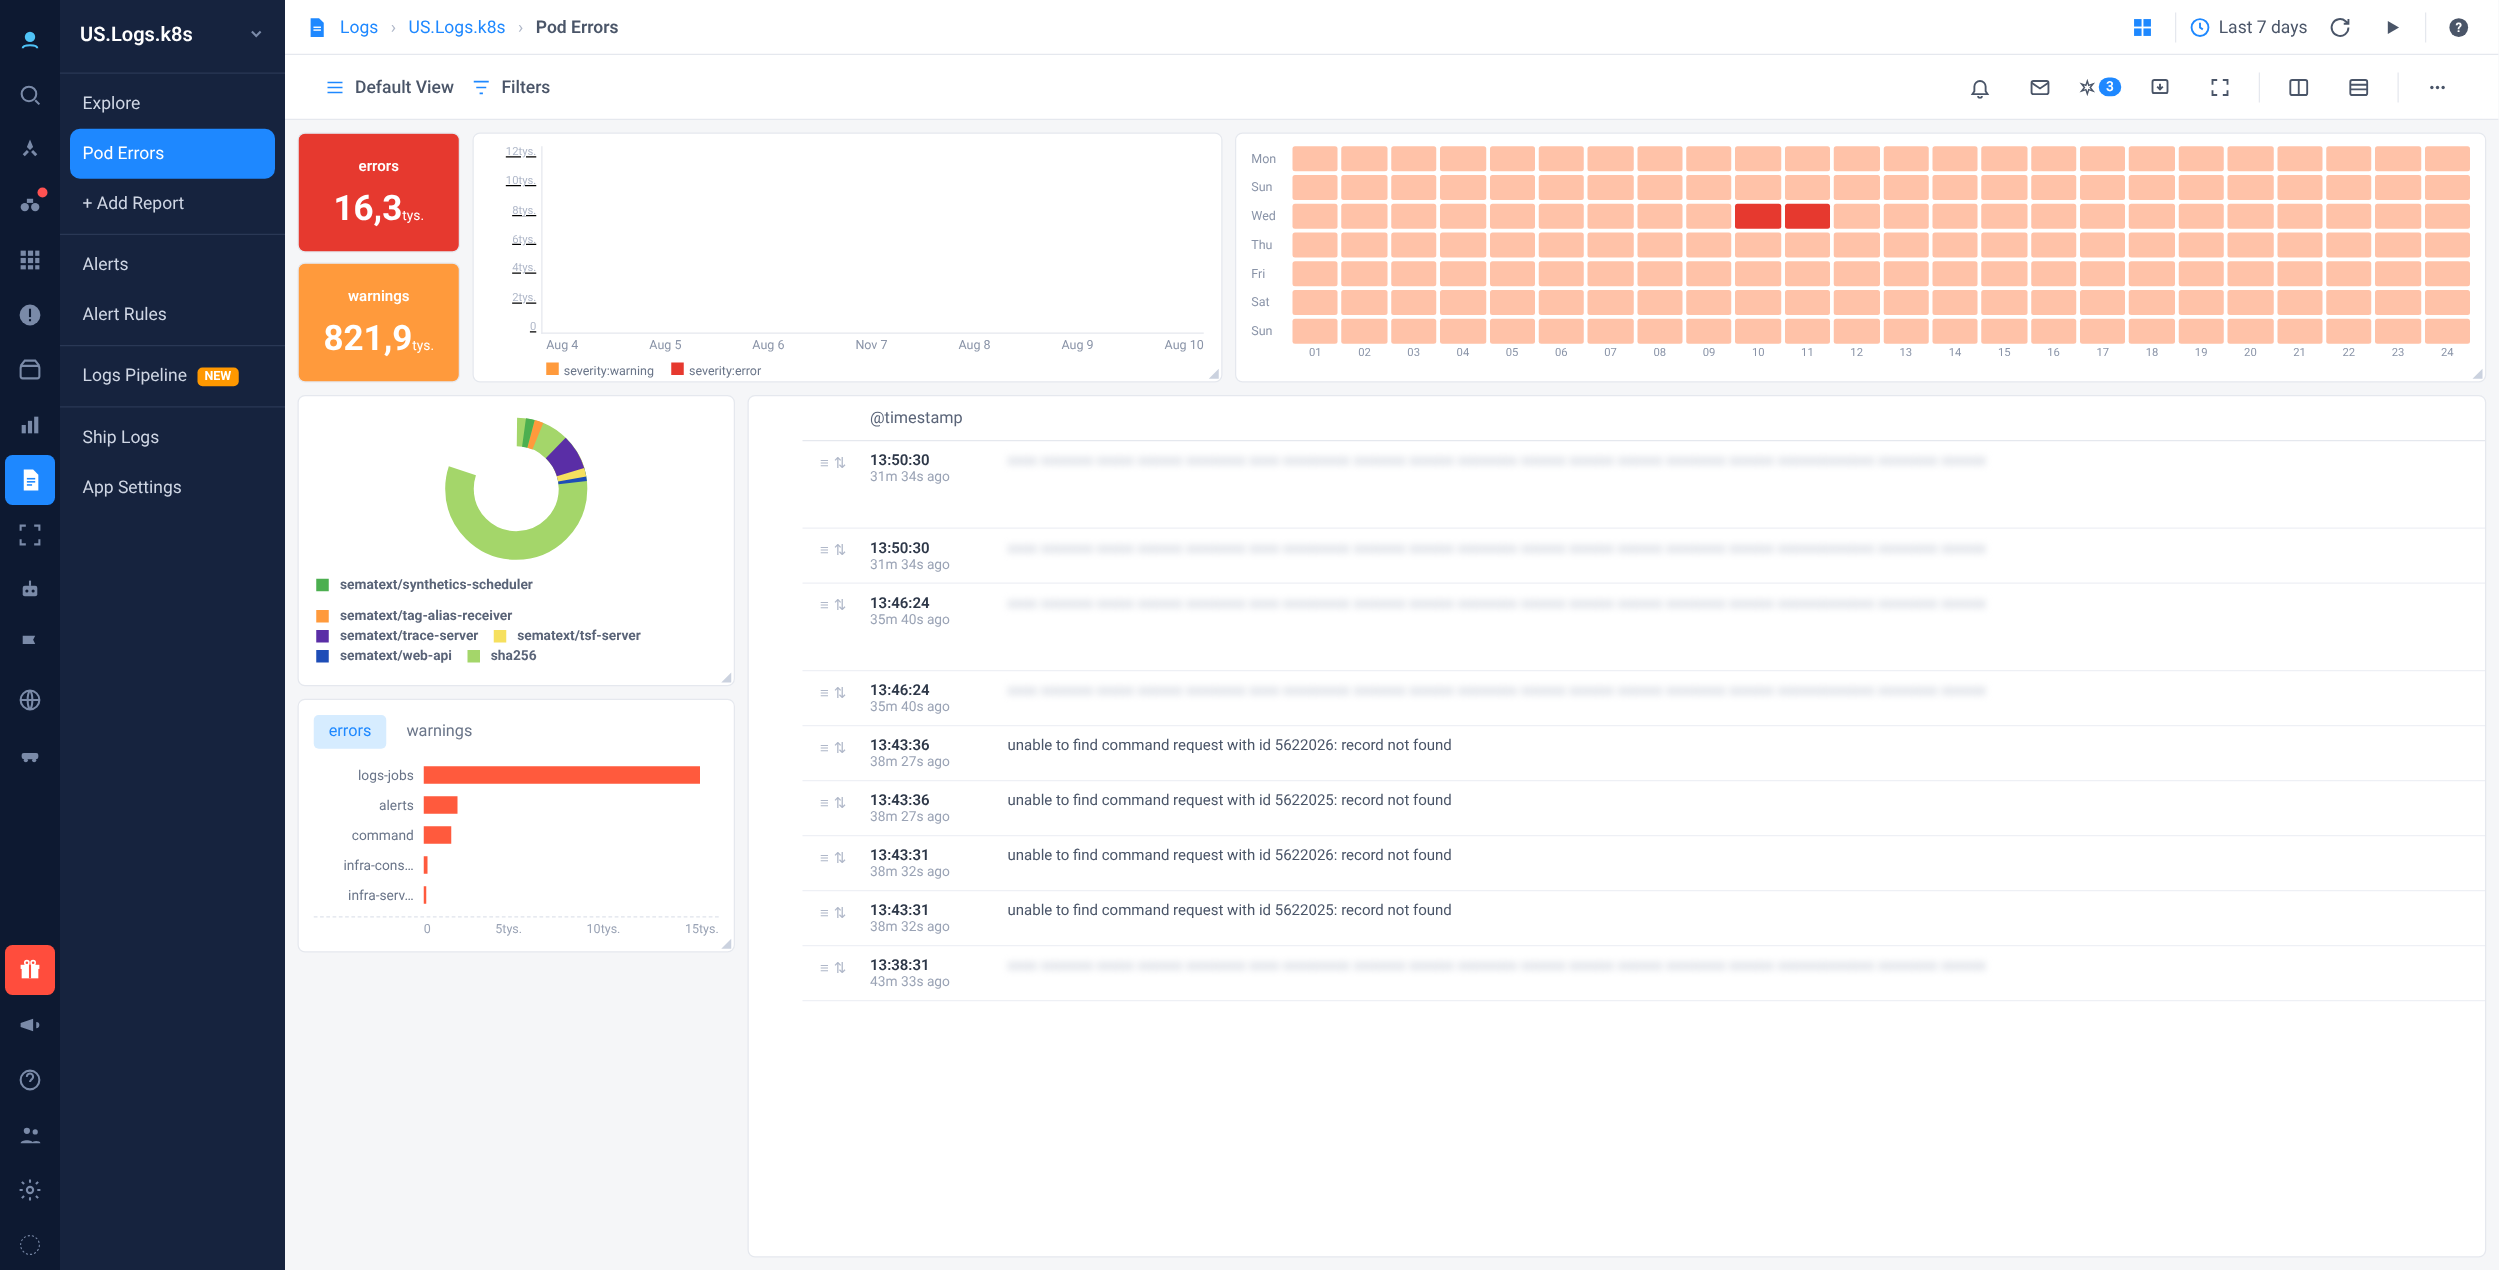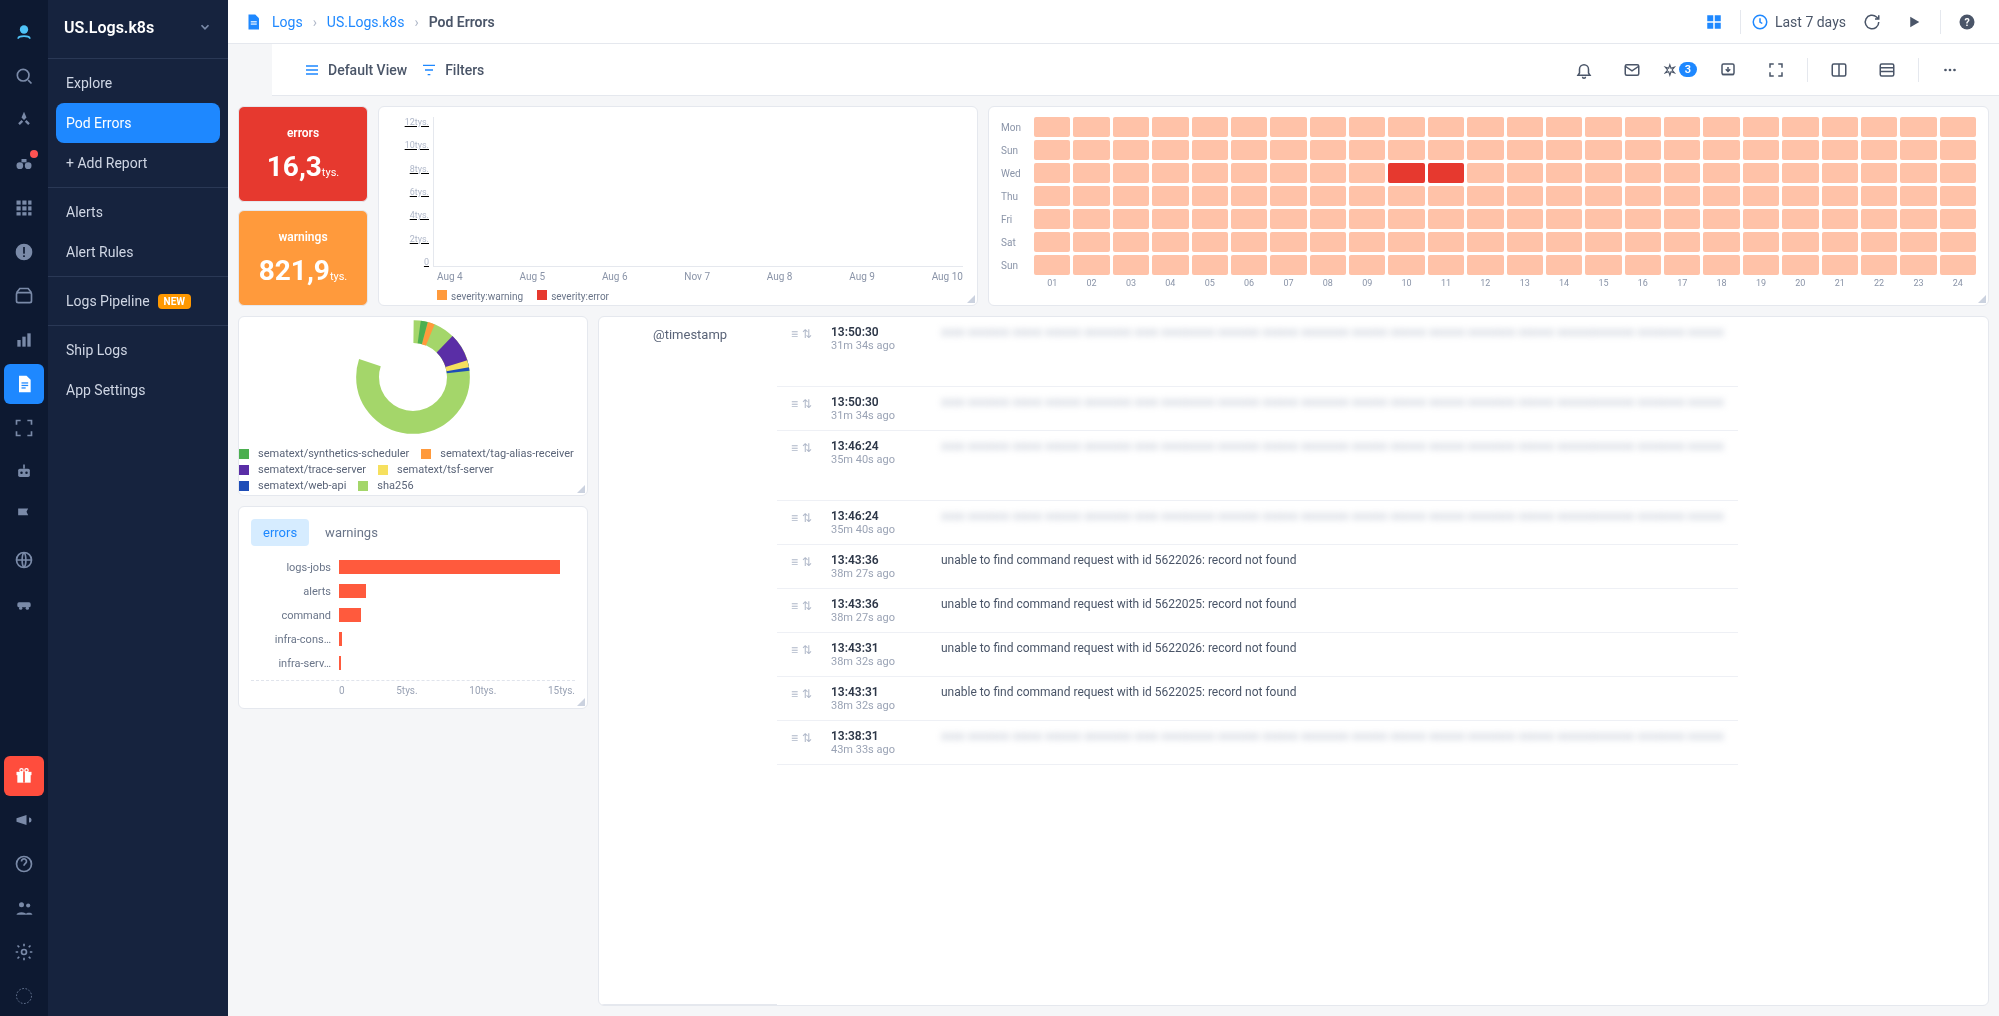--- a/index.html
+++ b/index.html
@@ -34,21 +34,21 @@
 .topbar .crumb.current { color: #4a5568; font-weight: 600; cursor: default; }
 .topbar .spacer { flex: 1; }
 .topbar .tb-icon { width: 32px; height: 32px; display: flex; align-items: center; justify-content: center; color: #4a5568; cursor: pointer; }
 .topbar .tb-icon.blue { color: #1e88ff; }
 .topbar .divider-v { width: 1px; height: 24px; background: #e5e8ee; }
 .topbar .timerange { display: flex; align-items: center; gap: 6px; color: #4a5568; font-size: 14px; cursor: pointer; }
 .topbar .timerange svg { color: #1e88ff; }
 .topbar svg { width: 18px; height: 18px; }
 
 
-.toolbar { height: 52px; background: #fff; border-bottom: 1px solid #e5e8ee; display: flex; align-items: center; padding: 0 32px; gap: 14px; margin-left: 44px; }
+.toolbar { height: 52px; background: #fff; border-bottom: 1px solid #e5e8ee; display: flex; align-items: center; padding: 0 32px; gap: 14px; }
 .toolbar .tool-btn { display: flex; align-items: center; gap: 8px; color: #4a5568; font-size: 14px; cursor: pointer; font-weight: 500; }
 .toolbar .tool-btn svg { width: 16px; height: 16px; color: #1e88ff; }
 .toolbar .search { flex: 1; max-width: 760px; height: 36px; border: 1px solid #e0e4ec; border-radius: 6px; display: flex; align-items: center; padding: 0 12px; gap: 8px; color: #9aa3b5; }
 .toolbar .search input { border: none; outline: none; flex: 1; font-size: 14px; background: transparent; }
 .toolbar .spacer { flex: 1; }
 .toolbar .tb-icon { width: 34px; height: 34px; display: flex; align-items: center; justify-content: center; color: #4a5568; cursor: pointer; position: relative; }
 .toolbar .badge-count { background: #1e88ff; color: #fff; font-size: 11px; border-radius: 10px; padding: 1px 6px; font-weight: 600; }
 .toolbar .divider-v { width: 1px; height: 24px; background: #e5e8ee; }
 .toolbar svg { width: 18px; height: 18px; }
 
@@ -81,39 +81,39 @@
 .heatmap .row-label { font-size: 10px; color: #8a94a8; display: flex; align-items: center; }
 .heatmap .cell { background: #ffc2a8; border-radius: 2px; }
 .heatmap .cell.hot { background: #e6392f; }
 .heatmap .hour-label { font-size: 9px; color: #8a94a8; text-align: center; }
 
 
 .lower { grid-column: 1 / 4; display: grid; grid-template-columns: 350px 1fr; gap: 10px; }
 .left-col { display: flex; flex-direction: column; gap: 10px; }
 
 
-.donut-card { padding: 0; }
+.donut-card { padding: 14px; font-weight: bold; }
 .donut-wrap { display: flex; justify-content: center; }
 .donut-legend { margin-top: 10px; font-size: 11px; color: #5a6478; }
 .donut-legend .row { display: flex; flex-wrap: wrap; gap: 12px; margin-bottom: 3px; }
 .donut-legend .item { display: flex; align-items: center; gap: 5px; }
 
 
 .hbar-card { padding: 12px; }
 .tabs { display: flex; gap: 4px; margin-bottom: 14px; }
 .tab { padding: 6px 12px; font-size: 13px; color: #6a7589; cursor: pointer; border-radius: 4px; }
 .tab.active { background: #d6ecff; color: #1e88ff; }
 .hbar-row { display: grid; grid-template-columns: 80px 1fr; align-items: center; gap: 8px; margin-bottom: 10px; font-size: 11px; color: #6a7589; }
 .hbar-row .label { text-align: right; }
 .hbar-row .bar-track { height: 14px; position: relative; }
 .hbar-row .bar-fill { height: 100%; background: #ff5a3d; }
 .hbar-xaxis { display: flex; justify-content: space-between; font-size: 10px; color: #9aa3b5; padding-left: 88px; margin-top: 6px; border-top: 1px dashed #e0e4ec; padding-top: 4px; }
 
 
-.logtable { background: #fff; border: 1px solid #e5e8ee; border-radius: 6px; overflow: hidden; display: flex; flex-direction: row; }
+.logtable { background: #fff; border: 1px solid #e5e8ee; border-radius: 6px; overflow: hidden; display: flex; flex-direction: column; padding-left: 43px; }
 .logtable-header { display: grid; grid-template-columns: 40px 110px 1fr; padding: 10px 14px; font-size: 13px; color: #5a6478; border-bottom: 1px solid #e5e8ee; }
 .log-row { display: grid; grid-template-columns: 40px 110px 1fr; padding: 8px 14px; font-size: 12px; border-bottom: 1px solid #eef0f5; font-family: "SFMono-Regular", Consolas, monospace; color: #4a5568; align-items: flex-start; }
 .log-row .handles { display: flex; gap: 4px; color: #b0b8c9; padding-top: 2px; }
 .log-row .ts { display: flex; flex-direction: column; }
 .log-row .ts .time { font-weight: 600; color: #2d3748; }
 .log-row .ts .ago { color: #9aa3b5; font-size: 11px; }
 .log-row .msg { color: #4a5568; white-space: nowrap; overflow: hidden; text-overflow: ellipsis; }
 .log-row .msg.blur { filter: blur(3px); color: #b8bfcd; user-select: none; }
 
 .corner-drag { position: absolute; bottom: 2px; right: 2px; width: 0; height: 0; border-left: 8px solid transparent; border-bottom: 8px solid #cbd2df; }

